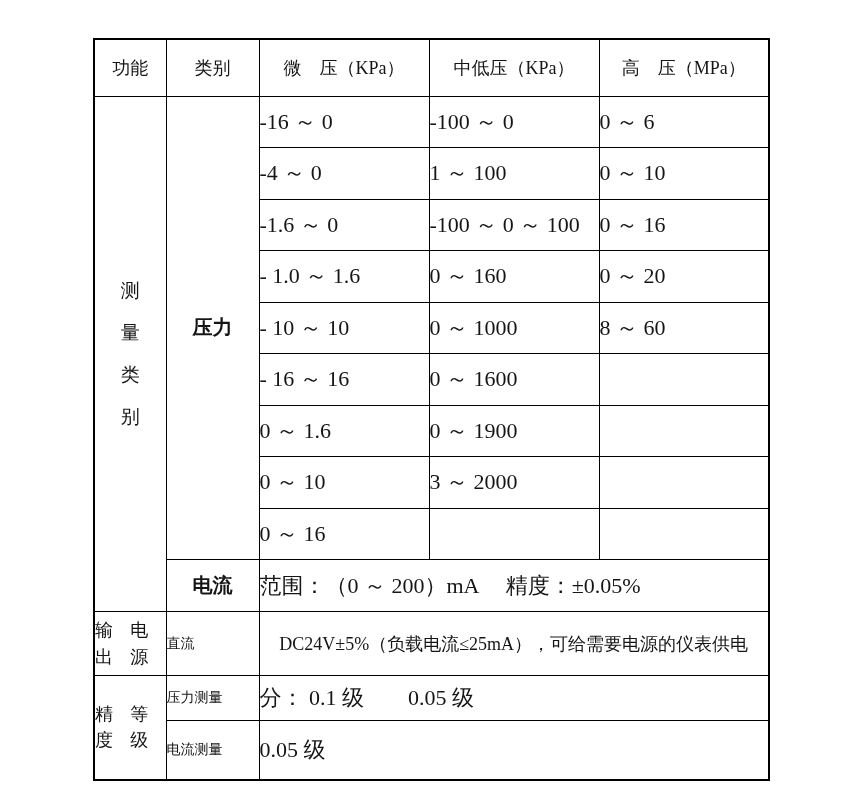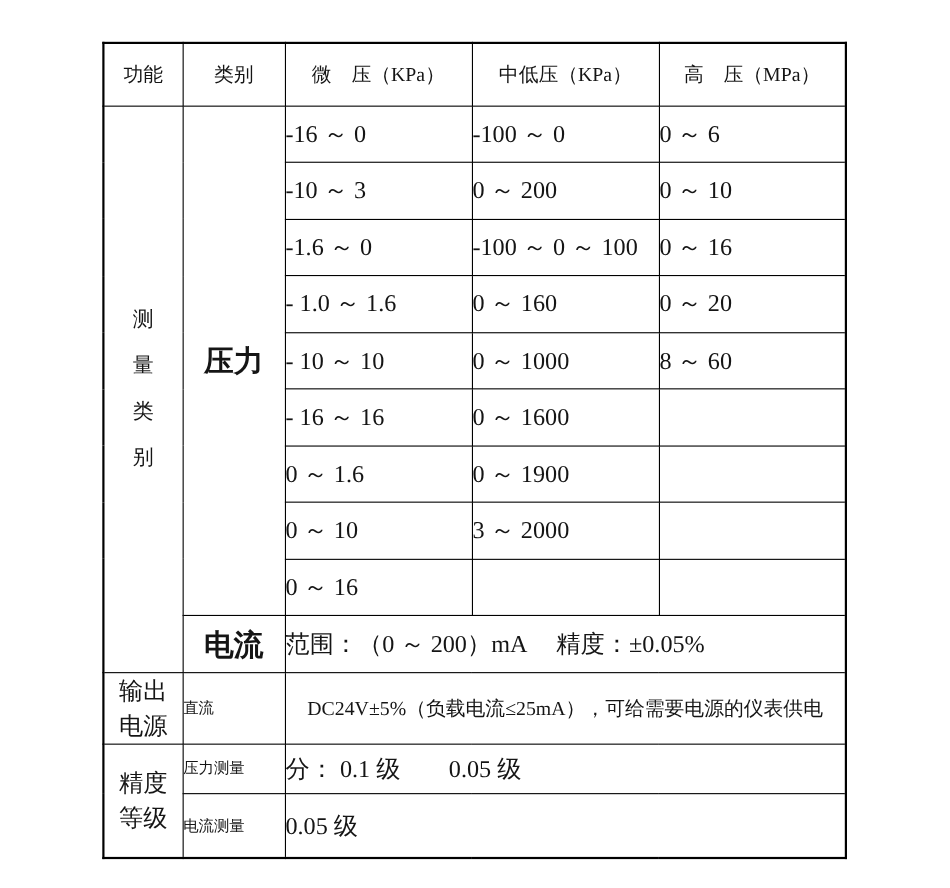--- a/index.html
+++ b/index.html
@@ -50,41 +50,41 @@
     white-space: pre;
     text-align: left;
   }
   .val-lg {
     font-size: 18px;
     text-align: center;
   }
   .cat-bold {
     text-align: center;
     font-weight: 700;
-    font-size: 27px;
+    font-size: 20px;
   }
   .cat-sm {
     text-align: left;
     font-size: 14px;
   }
   .vstack {
     display: flex;
     flex-direction: column;
     align-items: center;
     justify-content: center;
     gap: 23px;
     font-size: 19px;
     line-height: 1;
   }
   .two-line {
     display: flex;
-    flex-direction: column;
+    flex-direction: row;
     align-items: center;
     justify-content: center;
-    font-size: 22px;
+    font-size: 18px;
     line-height: 1.45;
   }
 </style>
 </head>
 <body>
 
 <div class="page">
   <table class="spec">
     <colgroup>
       <col style="width:72px">
@@ -110,22 +110,22 @@
             <span>类</span>
             <span>别</span>
           </div>
         </td>
         <td rowspan="9" class="cat-bold">压力</td>
         <td class="val">-16 ～ 0</td>
         <td class="val">-100 ～ 0</td>
         <td class="val">0 ～ 6</td>
       </tr>
       <tr class="r-p">
-        <td class="val">-10 ～ 3</td>
-        <td class="val">0 ～ 200</td>
+        <td class="val">-4 ～ 0</td>
+        <td class="val">1 ～ 100</td>
         <td class="val">0 ～ 10</td>
       </tr>
       <tr class="r-p">
         <td class="val">-1.6 ～ 0</td>
         <td class="val">-100 ～ 0 ～ 100</td>
         <td class="val">0 ～ 16</td>
       </tr>
       <tr class="r-p">
         <td class="val">- 1.0 ～ 1.6</td>
         <td class="val">0 ～ 160</td>

